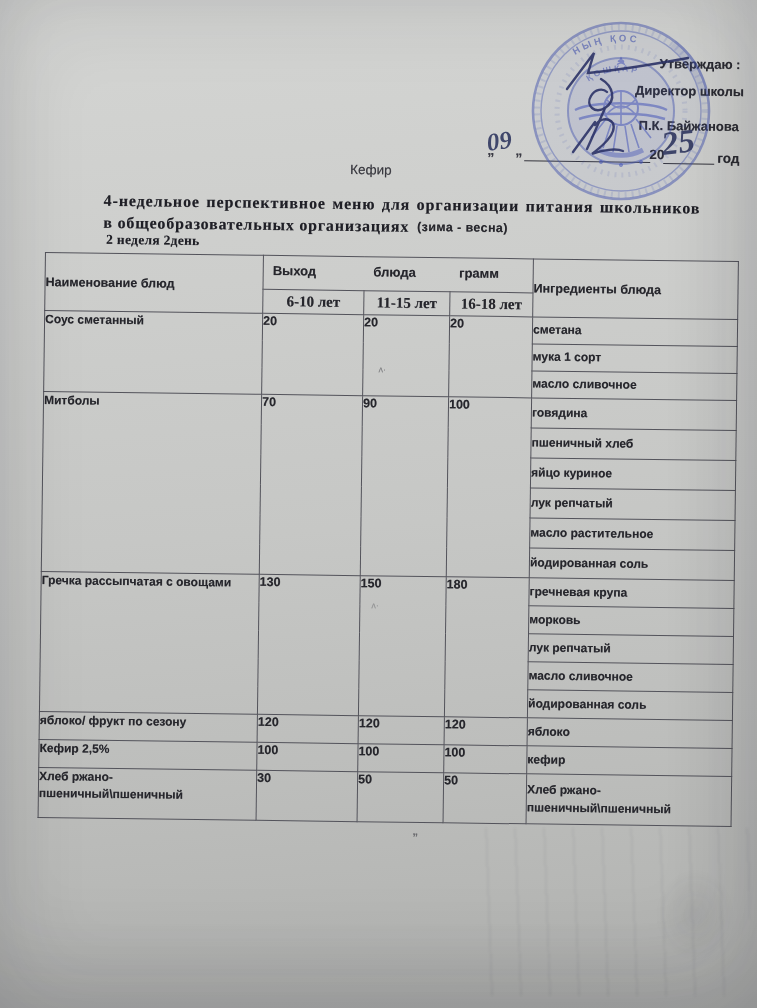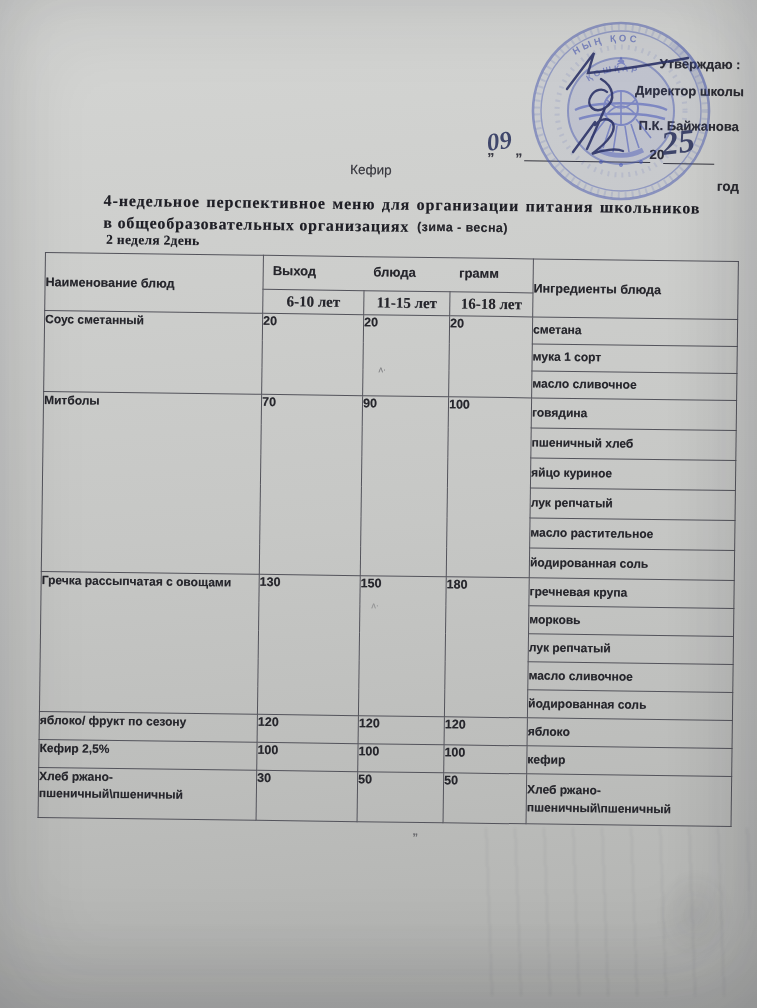--- a/index.html
+++ b/index.html
@@ -57,21 +57,21 @@
 
     <div class="abs appr" style="left:657px;top:48px;">Утверждаю :</div>
     <div class="abs appr" style="left:633px;top:75px;">Директор школы</div>
     <div class="abs appr" style="left:637px;top:110px;">П.К. Байжанова</div>
 
     <div class="abs quote" style="left:486px;top:136px;">„</div>
     <div class="abs quote" style="left:514px;top:136px;">„</div>
     <div class="abs uline" style="left:523px;top:153px;width:126px;"></div>
     <div class="abs printed" style="left:648px;top:139px;">20</div>
     <div class="abs uline" style="left:662px;top:154px;width:51px;"></div>
-    <div class="abs printed" style="left:716px;top:142px;margin-top:28px;">год</div>
+    <div class="abs printed" style="left:716px;top:142px;">год</div>
 
     <div class="abs menu-label" style="left:349px;top:158px;">Кефир</div>
     <div class="abs t-serif title1" style="left:103px;top:191px;">4-недельное перспективное меню для организации питания школьников</div>
     <div class="abs" style="left:103px;top:213px;white-space:nowrap;">
       <span class="t-serif title2">в общеобразовательных организациях</span><span class="season">(зима - весна)</span>
     </div>
     <div class="abs t-serif subtitle" style="left:106px;top:231px;">2 неделя 2день</div>
 
     <table class="menu abs" style="left:45px;top:252px;">
       <colgroup>

